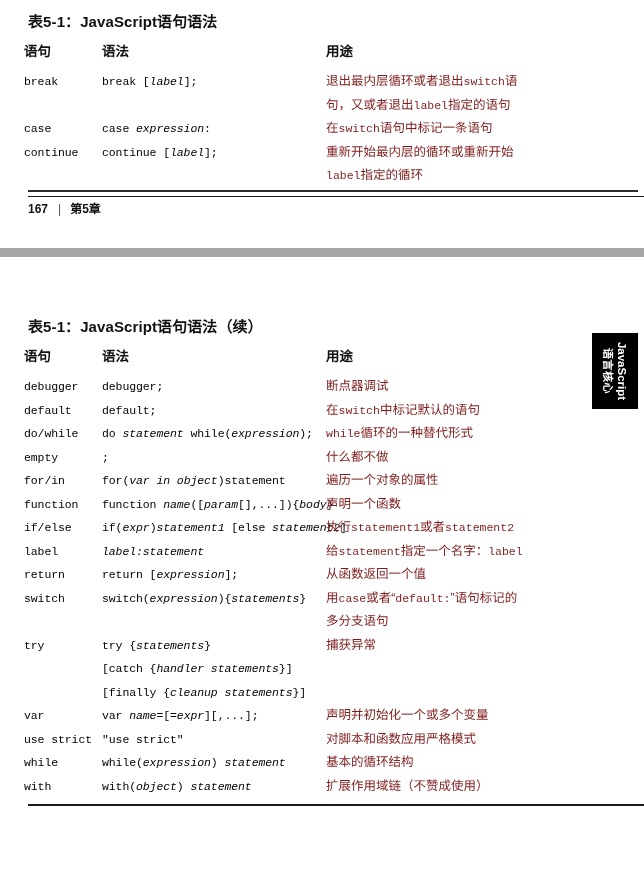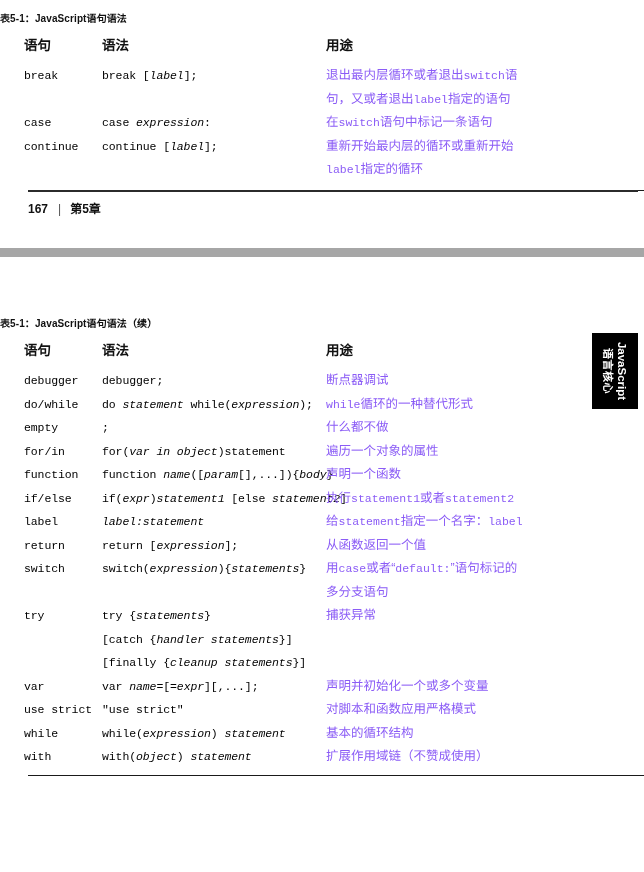--- a/index.html
+++ b/index.html
@@ -25,24 +25,25 @@
 
   
   .table-block {
     position: absolute;
     left: 0;
     width: 644px;
   }
 
   .table-title {
     font-family: "Liberation Sans", "DejaVu Sans", sans-serif;
-    font-size: 10px;
+    font-size: 15px;
     font-weight: 700;
     color: #111;
     letter-spacing: 0.1px;
+    padding-left: 28px;
     margin-bottom: 9px;
     white-space: nowrap;
   }
 
   .tbl {
     border-collapse: collapse;
     width: 616px;
     margin-left: 24px;
     table-layout: fixed;
   }
@@ -77,21 +78,21 @@
     white-space: nowrap;
     letter-spacing: -0.1px;
   }
   .mono .v { font-style: italic; }
 
   
   .cjk {
     font-family: "Liberation Sans", "DejaVu Sans", sans-serif;
     font-size: 12.5px;
     line-height: 23.5px;
-    color: #8b5cf6;
+    color: #7f1d1d;
   }
   .cjk .code {
     font-family: "Liberation Mono", "DejaVu Sans Mono", monospace;
     font-size: 11.5px;
   }
 
   .tbl tbody td { padding-bottom: 0; }
 
   
   .rule-bottom {
@@ -249,20 +250,29 @@
           <tr>
             <td class="mono">debugger</td>
             <td class="mono">
               <div><span>debugger;</span></div>
             </td>
             <td class="cjk">
               <div>断点器调试</div>
             </td>
           </tr>
           <tr>
+            <td class="mono">default</td>
+            <td class="mono">
+              <div><span>default;</span></div>
+            </td>
+            <td class="cjk">
+              <div>在<span class="code">switch</span>中标记默认的语句</div>
+            </td>
+          </tr>
+          <tr>
             <td class="mono">do/while</td>
             <td class="mono">
               <div><span>do </span><span class="v">statement</span><span> while(</span><span class="v">expression</span><span>);</span></div>
             </td>
             <td class="cjk">
               <div><span class="code">while</span>循环的一种替代形式</div>
             </td>
           </tr>
           <tr>
             <td class="mono">empty</td>

